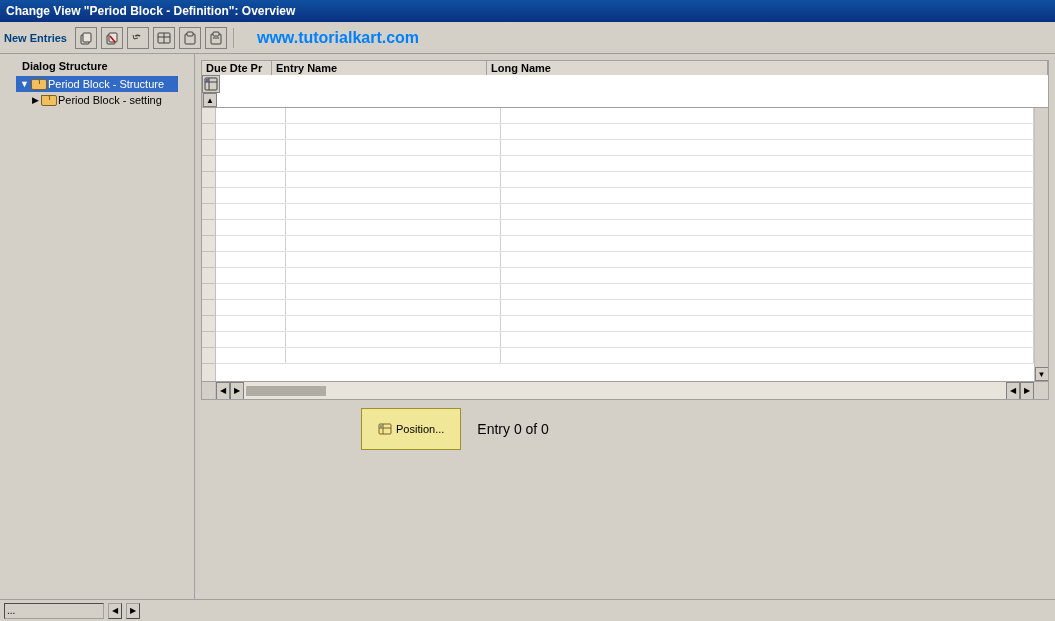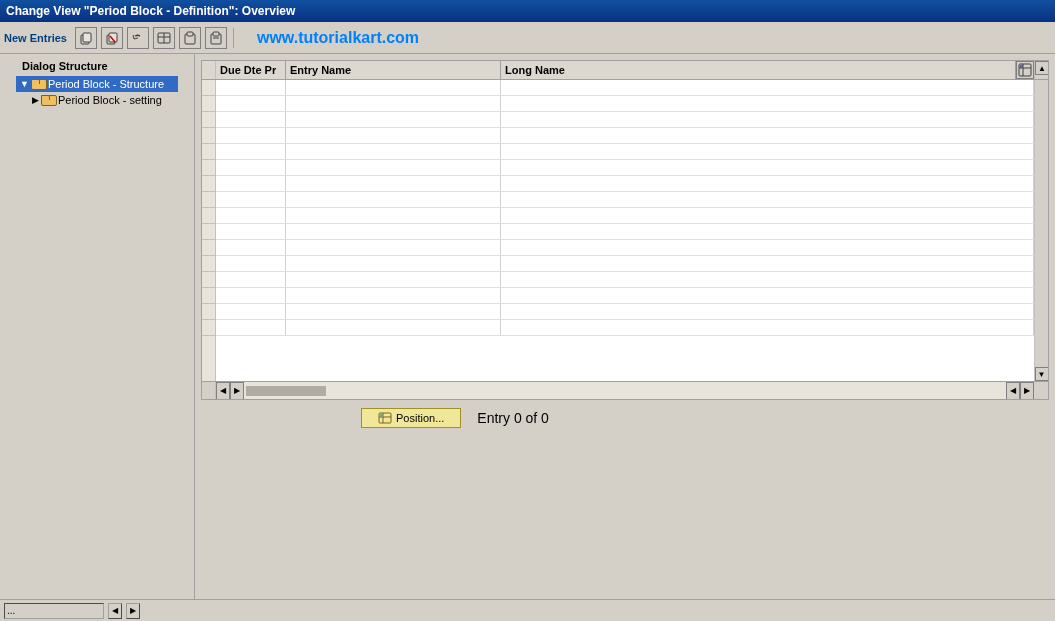--- a/index.html
+++ b/index.html
@@ -281,21 +281,21 @@
     .bottom-section {
       display: flex;
       align-items: center;
       padding: 8px 0;
       gap: 20px;
     }
 
     .position-btn {
       background: #f0e898;
       border: 1px solid #a09028;
-      padding: 3px 16px;
+      padding: 14px 16px;
       cursor: pointer;
       font-size: 11px;
       display: flex;
       align-items: center;
       gap: 4px;
     }
 
     .entry-count {
       font-size: 14px;
       color: #000;
@@ -371,21 +371,21 @@
       <span class="arrow">▶</span>
       <span class="folder-icon"></span>
       <span>Period Block - setting</span>
     </div>
   </div>
 
   <div class="content-area">
 
     <div class="table-container">
 
-      <div style="display:flex; border-bottom:1px solid #a0a0a0;">
+      <div style="display:flex; border-bottom:1px solid #a0a0a0;flex-direction:column;">
 
         <div style="width:14px; background:#dcd8d0; border-right:1px solid #c0c0c0; flex-shrink:0;"></div>
 
         <div class="table-header" style="flex:1; border-bottom:none;">
           <div class="th due-dte">Due Dte Pr</div>
           <div class="th short-name">Entry Name</div>
           <div class="th long-name">Long Name</div>
         </div>
 
         <div class="table-icon-btn">

